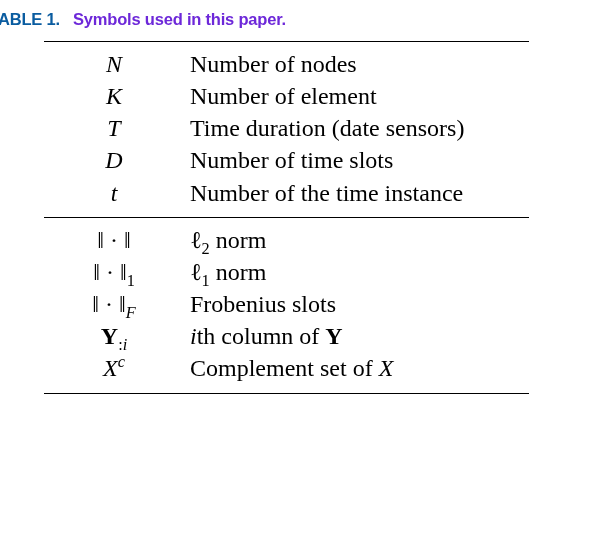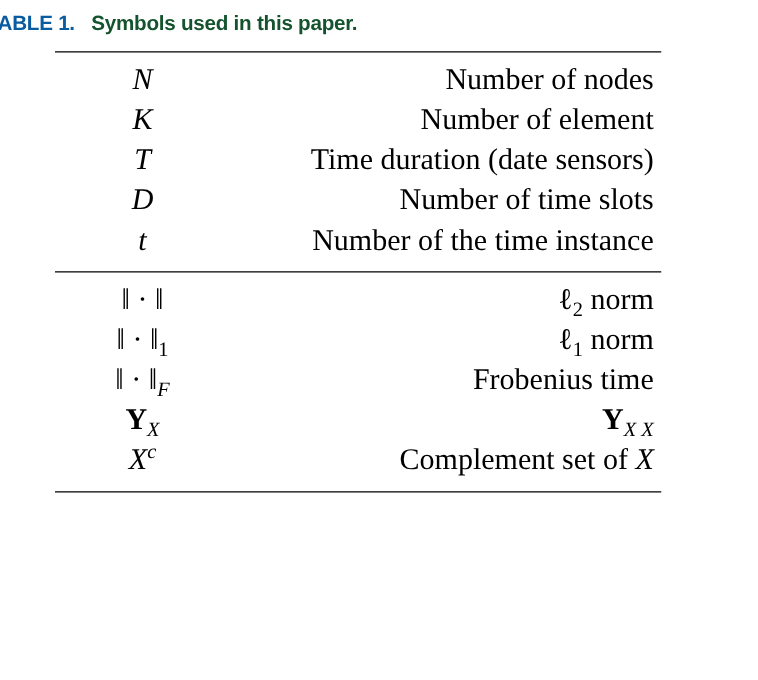--- a/index.html
+++ b/index.html
@@ -13,36 +13,36 @@
     }
     .caption {
       color: #0a5ca0;
       font-weight: bold;
       font-size: 16.5px;
       letter-spacing: -0.2px;
       margin-bottom: 12px;
       margin-left: -2px;
     }
     .caption-label { color: #0a5ca0; }
-    .caption-text { color: #14532d; }
+    .caption-text { color: #6d28d9; }
     table {
       border-collapse: collapse;
       margin-left: 44px;
       width: 485px;
       font-family: "Times New Roman", Times, serif;
       font-size: 24px;
       line-height: 1.34;
       color: #000;
     }
     tbody.group-top tr:first-child td { padding-top: 6px; }
     tbody.group-top tr:last-child td { padding-bottom: 8px; }
     tbody.group { border-top: 1.5px solid #000; }
     tbody.last { border-bottom: 1.5px solid #000; }
     td.sym { width: 140px; text-align: center; vertical-align: middle; padding: 0 6px; }
-    td.desc { text-align: right; vertical-align: middle; padding: 0 6px; }
+    td.desc { text-align: left; vertical-align: middle; padding: 0 6px; }
     
     .it { font-style: italic; }
     .bf { font-weight: bold; }
     .cal { font-family: "Brush Script MT","Lucida Handwriting","URW Chancery L","Apple Chancery",cursive; font-style: italic; }
     sub, sup { font-size: 0.68em; line-height: 0; }
   </style>
 </head>
 <body>
 
 <div class="caption">
@@ -78,25 +78,25 @@
     <tr>
         <td class="sym">‖ · ‖</td>
         <td class="desc">ℓ<sub>2</sub> norm</td>
       </tr>
     <tr>
         <td class="sym">‖ · ‖<sub>1</sub></td>
         <td class="desc">ℓ<sub>1</sub> norm</td>
       </tr>
     <tr>
         <td class="sym">‖ · ‖<sub><span class="it">F</span></sub></td>
-        <td class="desc">Frobenius time</td>
+        <td class="desc">Frobenius slots</td>
       </tr>
     <tr>
-        <td class="sym"><span class="bf">Y</span><sub><span class="cal">X</span></sub></td>
-        <td class="desc"><span class="bf">Y</span><sub><span class="cal">X X</span></sub></td>
+        <td class="sym"><span class="bf">Y</span><sub>:<span class="it">i</span></sub></td>
+        <td class="desc"><span class="it">i</span>th column of <span class="bf">Y</span></td>
       </tr>
     <tr>
         <td class="sym"><span class="cal">X</span><sup><span class="it">c</span></sup></td>
         <td class="desc">Complement set of <span class="cal">X</span></td>
       </tr>
 
   </tbody>
 </table>
 
 </body></html>

